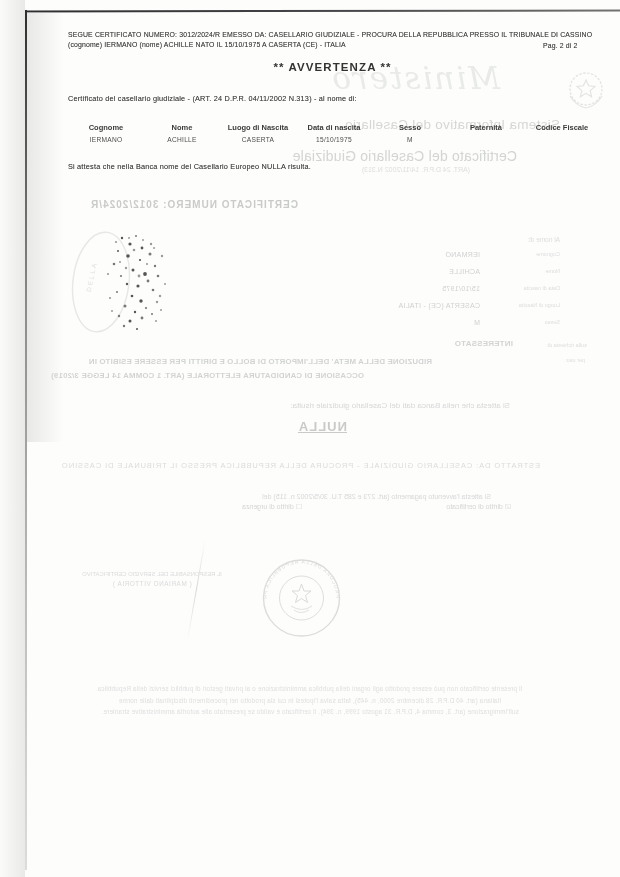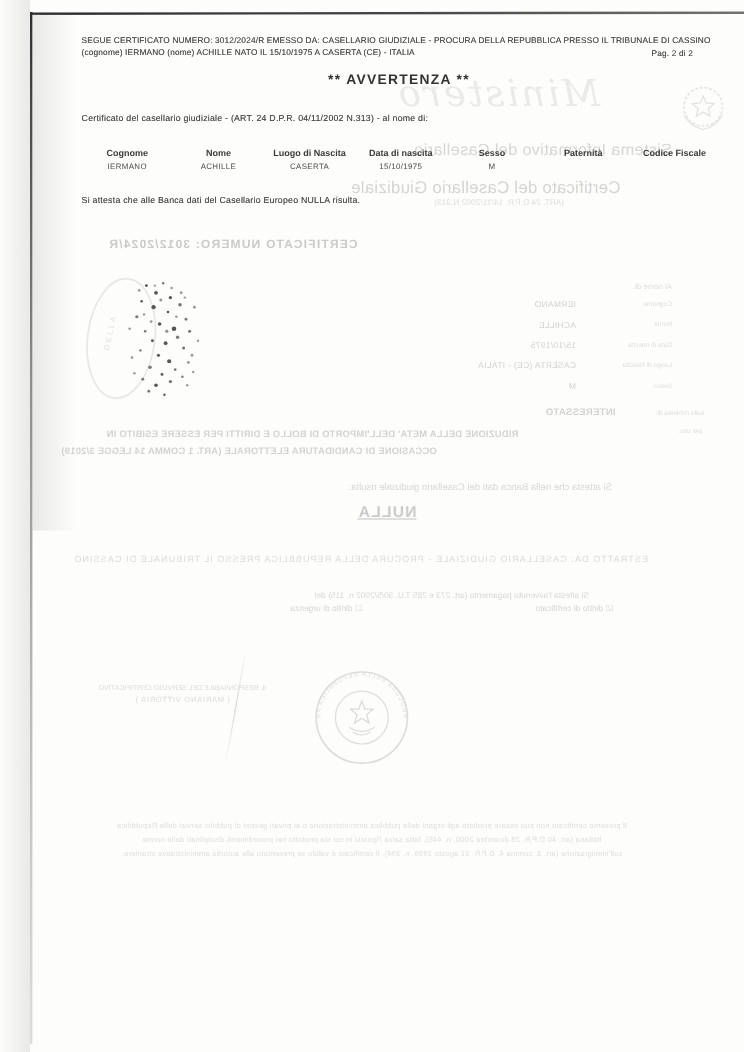--- a/index.html
+++ b/index.html
@@ -223,15 +223,15 @@
     <div class="th">Codice Fiscale</div>
     <div class="td">IERMANO</div>
     <div class="td">ACHILLE</div>
     <div class="td">CASERTA</div>
     <div class="td">15/10/1975</div>
     <div class="td">M</div>
     <div class="td"></div>
     <div class="td"></div>
   </div>
 
-  <div class="abs ink certline" style="left:68px;top:162px;">Si attesta che alle Banca dati del Casellario Europeo NULLA risulta.</div>
+  <div class="abs ink certline" style="left:68px;top:162px;">Si attesta che nella Banca nome del Casellario Europeo NULLA risulta.</div>
 
 </div>
 
 </body></html>

